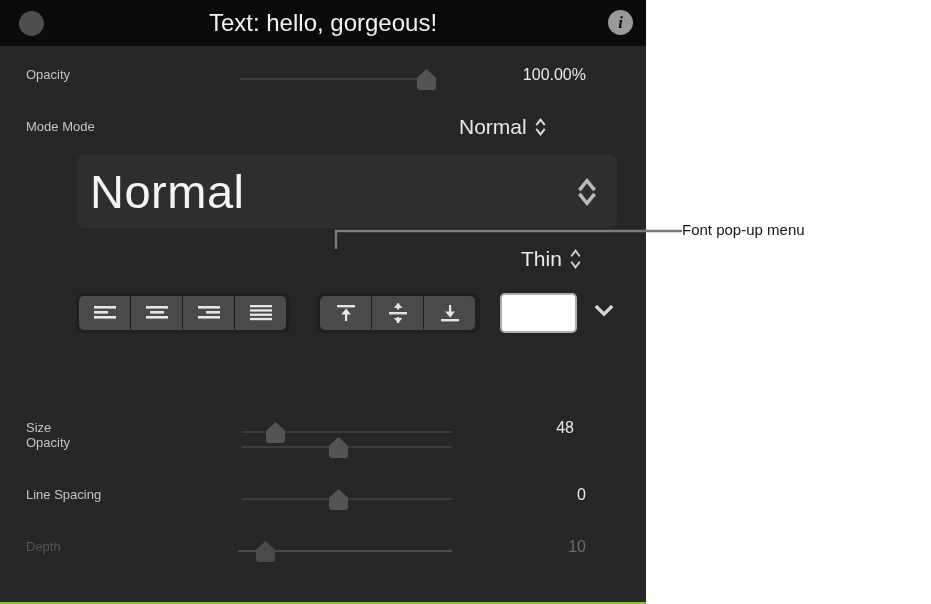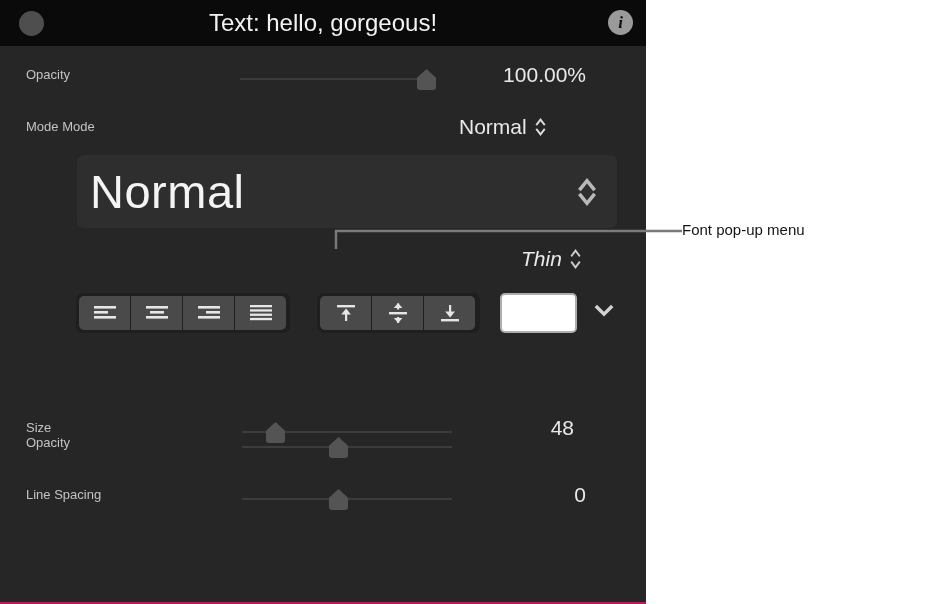--- a/index.html
+++ b/index.html
@@ -14,21 +14,21 @@
   }
 
   
   #inspector {
     position: absolute;
     left: 0;
     top: 0;
     width: 646px;
     height: 604px;
     background: #262626;
-    border-bottom: 2px solid #be185d;
+    border-bottom: 2px solid #84cc16;
   }
 
   
   #titlebar {
     position: absolute;
     left: 0; top: 0;
     width: 646px;
     height: 46px;
     background: #0a0a0a;
   }
@@ -72,21 +72,21 @@
     height: 34px; line-height: 34px;
     color: #c3c3c3;
     font-size: 13px;
   }
   .row-label.dim { color: #585858; }
 
   .row-value {
     position: absolute;
     height: 34px; line-height: 34px;
     color: #e9e9e9;
-    font-size: 21px;
+    font-size: 16px;
     text-align: right;
   }
   .row-value.dim { color: #6a6a6a; }
 
   
   .slider { position: absolute; height: 34px; }
   .slider-track {
     position: absolute;
     left: 0;
     top: 20px;
@@ -223,21 +223,21 @@
 
   <div id="font-preview">
     <div id="font-preview-text">Normal</div>
     <svg id="font-preview-chevron" width="22" height="34" viewBox="0 0 22 34">
       <path d="M11 3 L20 14 L17.2 16.2 L11 8.6 L4.8 16.2 L2 14 Z" fill="#b9b9b9"></path>
       <path d="M11 31 L20 20 L17.2 17.8 L11 25.4 L4.8 17.8 L2 20 Z" fill="#b9b9b9"></path>
     </svg>
   </div>
 
 
-  <div class="popup-inline" style="left:521px; top:242px;font-style:italic;">
+  <div class="popup-inline" style="left:521px; top:242px;">
     <span>Thin</span>
     <svg class="chev2" width="13" height="24" viewBox="0 0 13 24">
       <path d="M6.5 2 L11.5 8.7 L10.1 9.9 L6.5 5.3 L2.9 9.9 L1.5 8.7 Z" fill="#cfcfcf"></path>
       <path d="M6.5 22 L11.5 15.3 L10.1 14.1 L6.5 18.7 L2.9 14.1 L1.5 15.3 Z" fill="#cfcfcf"></path>
     </svg>
   </div>
 
   <div class="seg-group" style="left:76px; top:293px; width:214px;">
     <div class="seg-btn">
       <svg width="28" height="20" viewBox="0 0 28 20">
@@ -320,19 +320,27 @@
 
   <div class="row" style="top:478px;">
     <div class="row-label">Line Spacing</div>
     <div class="slider" style="left:242px; width:210px;">
       <div class="slider-track"></div>
       <div class="slider-thumb" style="left:87px;"></div>
     </div>
     <div class="row-value" style="left:470px; width:116px;">0</div>
   </div>
 
+  <div class="row" style="top:530px;">
+    <div class="row-label dim">Depth</div>
+    <div class="slider" style="left:238px; width:214px;">
+      <div class="slider-track bright"></div>
+      <div class="slider-thumb dim" style="left:18px;"></div>
+    </div>
+    <div class="row-value dim" style="left:470px; width:116px;">10</div>
+  </div>
 
 </div>
 
 <svg id="callout-line" width="360" height="22" viewBox="0 0 360 22">
   <path d="M6 21 L6 3 L352 3" fill="none" stroke="#7a7a7a" stroke-width="2.4"></path>
 </svg>
 <div id="callout-label">Font pop-up menu</div>
 
 </body></html>

